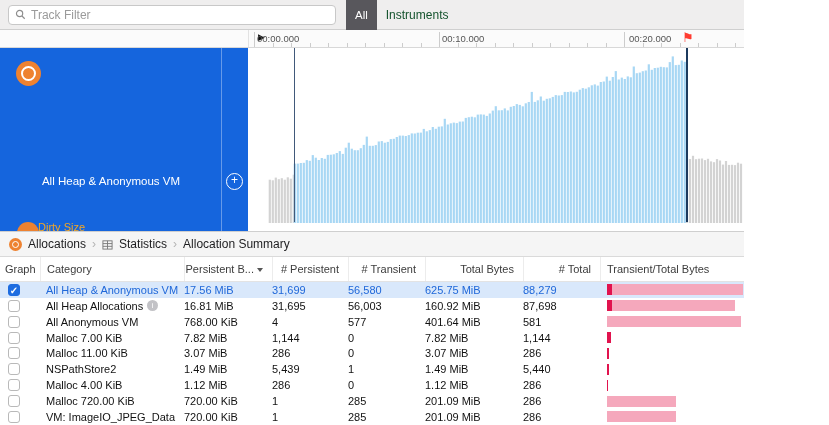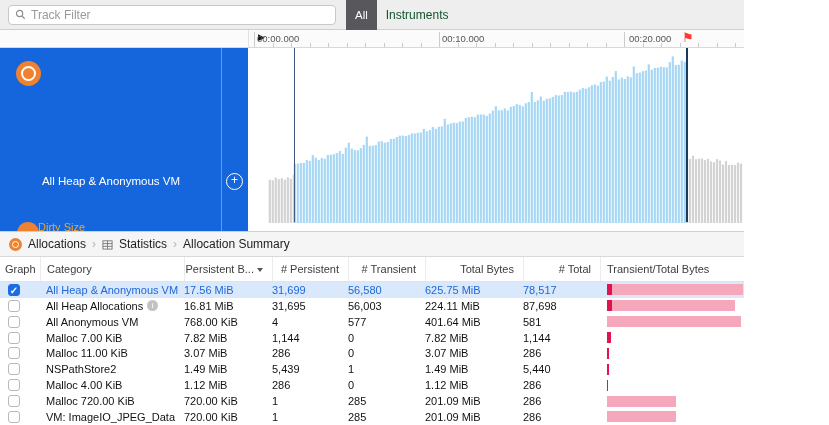--- a/index.html
+++ b/index.html
@@ -351,36 +351,36 @@
     <div class="tbody" id="tbody">
         <div class="trow selected">
     <div class="cell c-graph"><span class="checkbox checked">✓</span></div>
     <div class="cell c-cat">
             <span class="cat-text">All Heap &amp; Anonymous VM</span>
           </div>
     <div class="cell num">17.56 MiB</div>
     <div class="cell num">31,699</div>
     <div class="cell num">56,580</div>
     <div class="cell num">625.75 MiB</div>
-    <div class="cell num">78,517</div>
+    <div class="cell num">88,279</div>
     <div class="cell c-bar">
             <span class="bar-dark" style="width: 3.5%;"></span>
             <span class="bar-light" style="width: 95.5%;"></span>
           </div>
   </div>
         <div class="trow">
     <div class="cell c-graph"><span class="checkbox"></span></div>
     <div class="cell c-cat">
             <span class="cat-text">All Heap Allocations</span>
             <span class="info-icon">i</span>
           </div>
     <div class="cell num">16.81 MiB</div>
     <div class="cell num">31,695</div>
     <div class="cell num">56,003</div>
-    <div class="cell num">224.11 MiB</div>
+    <div class="cell num">160.92 MiB</div>
     <div class="cell num">87,698</div>
     <div class="cell c-bar">
             <span class="bar-dark" style="width: 3.5%;"></span>
             <span class="bar-light" style="width: 90%;"></span>
           </div>
   </div>
         <div class="trow">
     <div class="cell c-graph"><span class="checkbox"></span></div>
     <div class="cell c-cat">
             <span class="cat-text">All Anonymous VM</span>

